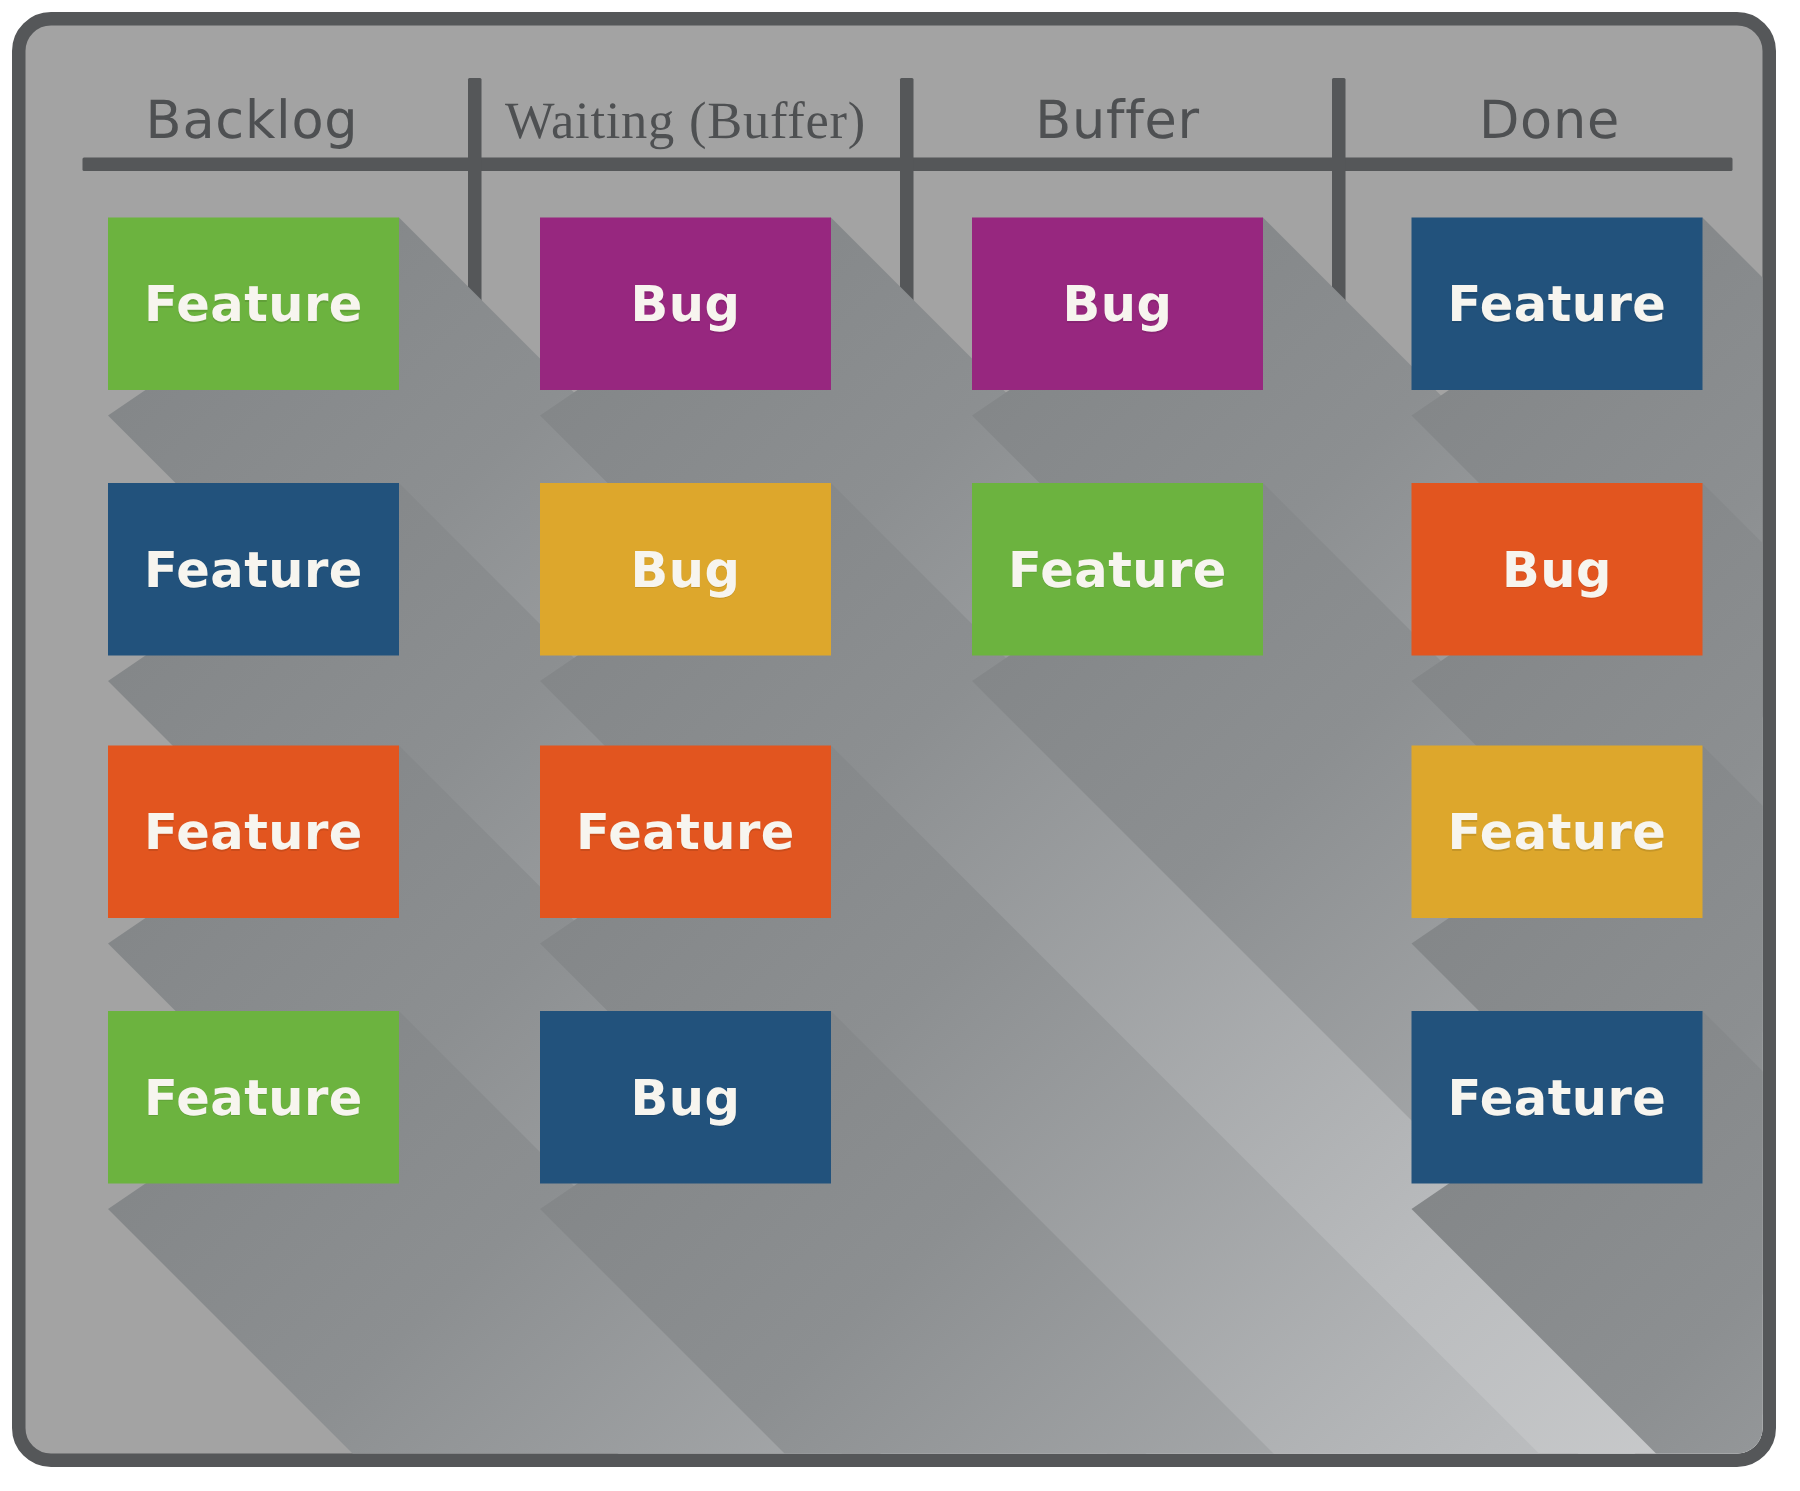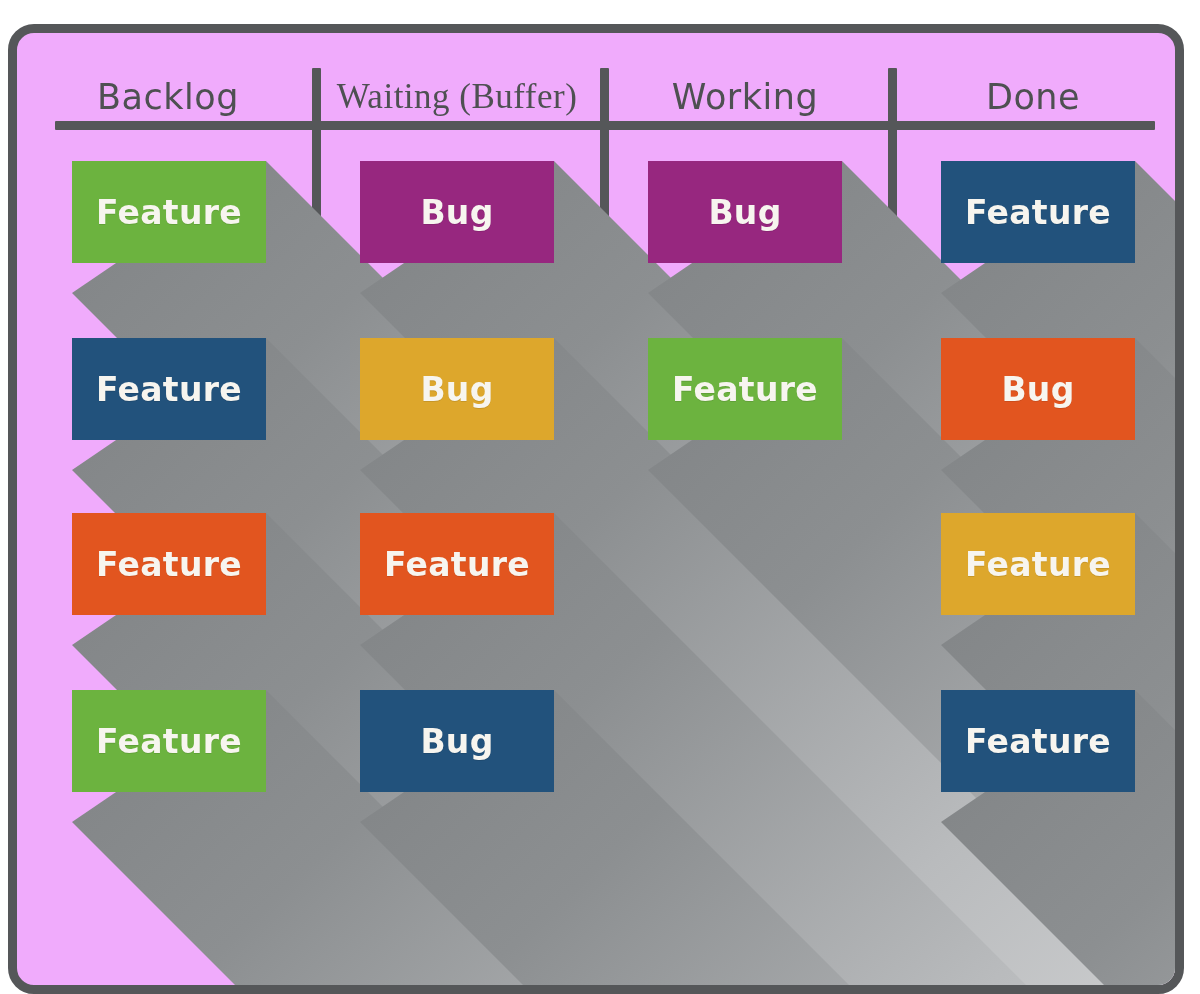--- a/index.html
+++ b/index.html
@@ -12,27 +12,27 @@
     width: 1200px;
     height: 994px;
     font-family: "DejaVu Sans", sans-serif;
     overflow: hidden;
   }
 
   
   #board-frame {
     position: absolute;
     left: 8px;
-    top: 24px;
+    top: 8px;
     width: 1176px;
     height: 970px;
     box-sizing: border-box;
     border: 9px solid #555759;
     border-radius: 26px;
-    background: #f0abfc;
+    background: #a3a3a3;
     overflow: hidden;
   }
 
   #board-surface {
     position: absolute;
     inset: 0;
   }
 
   
   .col-header {
@@ -71,21 +71,21 @@
 
   
   #cards-layer {
     position: absolute;
     inset: 0;
   }
 
   .kanban-card {
     position: absolute;
     width: 194px;
-    height: 102px;
+    height: 115px;
     display: flex;
     align-items: center;
     justify-content: center;
     box-sizing: border-box;
   }
 
   
   .card-shadow {
     position: absolute;
     width: 194px;
@@ -112,21 +112,21 @@
 </style>
 </head>
 <body>
 
 <div id="board-frame">
   <div id="board-surface">
 
     <div id="headers-layer">
         <div class="col-header" style="left: -19px; width: 340px;">Backlog</div>
         <div class="col-header" style="left: 270px; width: 340px; font-family: Liberation Serif, serif;">Waiting (Buffer)</div>
-        <div class="col-header" style="left: 558px; width: 340px;">Working</div>
+        <div class="col-header" style="left: 558px; width: 340px;">Buffer</div>
         <div class="col-header" style="left: 846px; width: 340px;">Done</div>
       </div>
     <div id="header-rule"></div>
     <div id="dividers-layer">
         <div class="col-divider" style="left: 295px;"></div>
         <div class="col-divider" style="left: 583px;"></div>
         <div class="col-divider" style="left: 871px;"></div>
       </div>
     <div id="cards-layer">
         <div class="card-shadow" style="left: 55px; top: 128px;">

